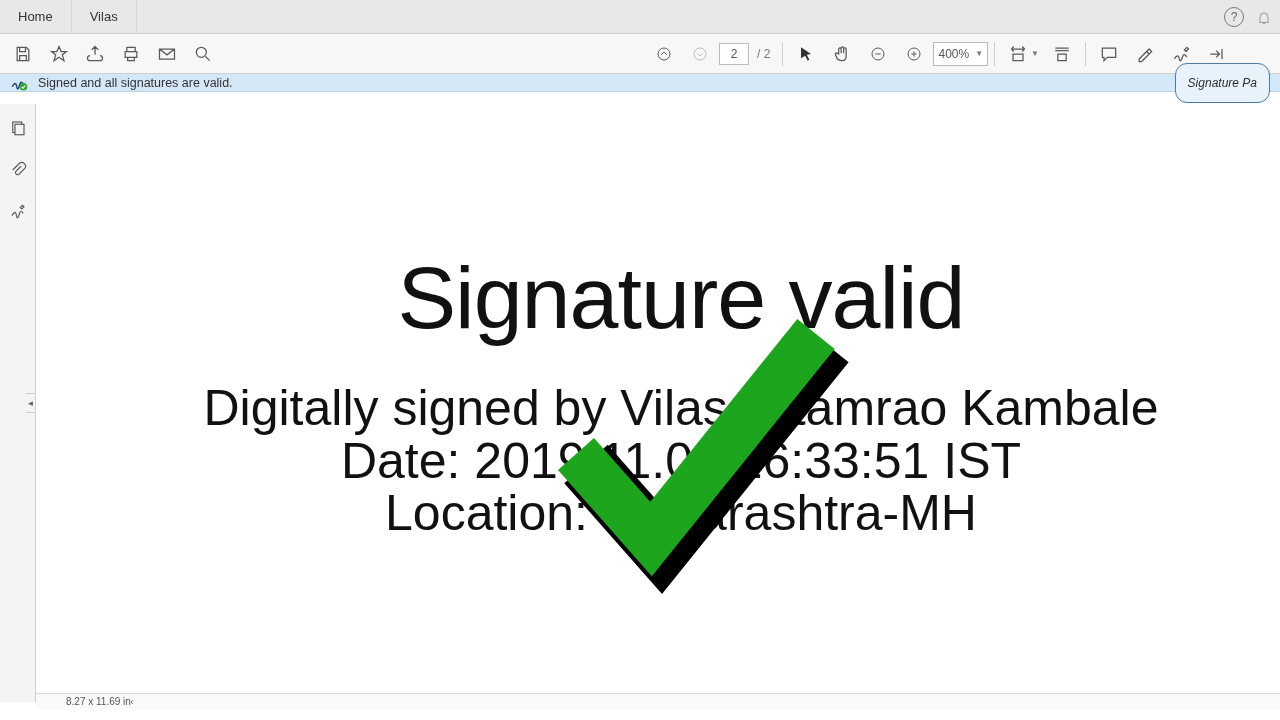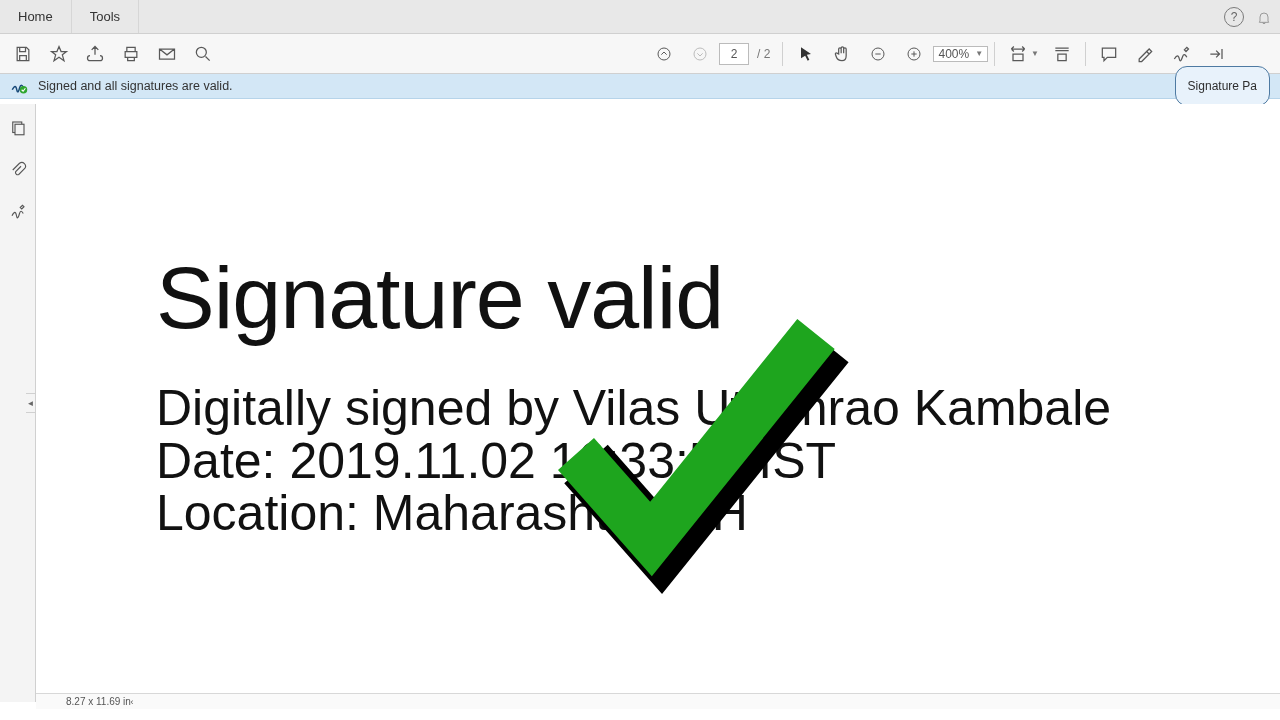--- a/index.html
+++ b/index.html
@@ -16,38 +16,38 @@
   
   .toolbar { height: 40px; background: #f7f7f7; border-bottom: 1px solid #d0d0d0; display: flex; align-items: center; padding: 0 6px; }
   .tool-group { display: flex; align-items: center; gap: 2px; }
   .tool-btn { width: 34px; height: 34px; display: flex; align-items: center; justify-content: center; color: #555; cursor: pointer; border-radius: 3px; }
   .tool-btn svg { width: 20px; height: 20px; stroke: #595959; stroke-width: 1.5; fill: none; }
   .tool-btn.small svg { width: 16px; height: 16px; }
   .spacer-flex { flex: 1; }
   .sep { width: 1px; height: 24px; background: #d0d0d0; margin: 0 6px; }
   .page-input { width: 30px; height: 22px; border: 1px solid #bbb; text-align: center; font-size: 12px; color: #555; }
   .page-total { font-size: 12px; color: #777; padding: 0 6px; }
-  .zoom-select { height: 16px; border: 1px solid #bbb; font-size: 12px; color: #555; background: #fff; padding: 0 4px; display: flex; align-items: center; }
+  .zoom-select { height: 24px; border: 1px solid #bbb; font-size: 12px; color: #555; background: #fff; padding: 0 4px; display: flex; align-items: center; }
   .zoom-select .chev { margin-left: 6px; font-size: 8px; color: #777; }
   .split-btn { display: flex; align-items: center; }
   .split-btn .chev { font-size: 8px; color: #777; margin-left: -4px; margin-right: 4px; }
 
   
-  .msgbar { height: 25px; background: #d3e7f6; border-bottom: 1px solid #b6d4ea; display: flex; align-items: center; padding: 0 10px; font-size: 12.5px; color: #333; }
+  .msgbar { height: 18px; background: #d3e7f6; border-bottom: 1px solid #b6d4ea; display: flex; align-items: center; padding: 0 10px; font-size: 12.5px; color: #333; }
   .msgbar .sig-icon { width: 18px; height: 18px; margin-right: 10px; }
-  .sig-panel-btn { margin-left: auto; border: 1px solid #4e7aa2; border-radius: 12px; padding: 12px 12px; font-size: 12px; color: #2e2e2e; background: #e8f2fb; cursor: pointer; white-space: nowrap; }
+  .sig-panel-btn { margin-left: auto; border: 1px solid #4e7aa2; border-radius: 12px; padding: 12px 12px; font-size: 12px; color: #2e2e2e; background: #e8f2fb; cursor: pointer; white-space: nowrap; font-style: italic; }
 
   
   .leftbar { position: absolute; top: 104px; left: 0; width: 36px; bottom: 18px; background: #f4f4f4; border-right: 1px solid #d0d0d0; display: flex; flex-direction: column; align-items: center; padding-top: 12px; gap: 18px; }
   .leftbar .side-btn { width: 24px; height: 24px; display: flex; align-items: center; justify-content: center; cursor: pointer; }
   .leftbar svg { width: 18px; height: 18px; stroke: #555; stroke-width: 1.5; fill: none; }
   .leftbar .collapse { position: absolute; top: 50%; right: -1px; transform: translateY(-50%); width: 10px; height: 20px; background: #f4f4f4; border: 1px solid #d0d0d0; border-left: none; display: flex; align-items: center; justify-content: center; font-size: 8px; color: #666; cursor: pointer; }
 
   
-  .doc-area { position: absolute; top: 104px; left: 36px; right: 0; bottom: 18px; background: #fff; overflow: hidden; }
+  .doc-area { position: absolute; top: 104px; left: 36px; right: 0; bottom: 18px; background: #fff; overflow: hidden; text-align: center; }
   .doc-area::before { content: ""; position: absolute; top: 0; left: 0; right: 0; bottom: 0; background: #f7f7f7; z-index: -1; }
   .page-shadow { position: absolute; left: 16px; top: 2px; right: -40px; bottom: -40px; background: #fff; }
 
   .sig-block { position: absolute; left: 120px; top: 150px; width: 1050px; font-family: Arial, Helvetica, sans-serif; color: #111; }
   .sig-title { font-size: 88px; font-weight: 400; letter-spacing: -1px; line-height: 1; }
   .sig-lines { margin-top: 40px; font-size: 50px; line-height: 1.05; }
 
   .checkmark { position: absolute; left: 500px; top: 190px; width: 320px; height: 320px; pointer-events: none; }
 
   
@@ -57,21 +57,21 @@
   .notif-bell { width: 16px; height: 18px; }
 </style>
 </head>
 <body>
 
 <div class="tabbar">
   <div class="tab">
       <span>Home</span>
     </div>
   <div class="tab">
-      <span>Tools</span>
+      <span>Vilas</span>
     </div>
   <div class="tabbar-right">
     <div class="circle-help">?</div>
     <svg class="notif-bell" viewBox="0 0 24 24">
         <path d="M6 18v-6a6 6 0 0 1 12 0v6l1 2H5z M10 20a2 2 0 0 0 4 0" fill="none" stroke="#9a9a9a" stroke-width="1.5"></path>
       </svg>
   </div>
 </div>
 
 <div class="toolbar">

